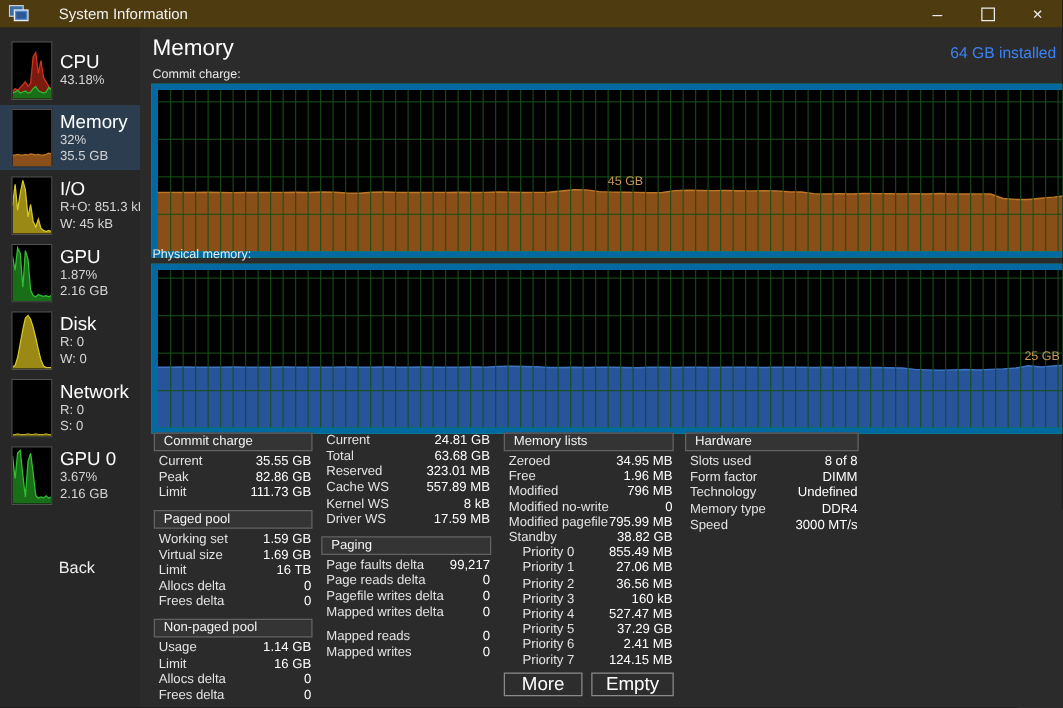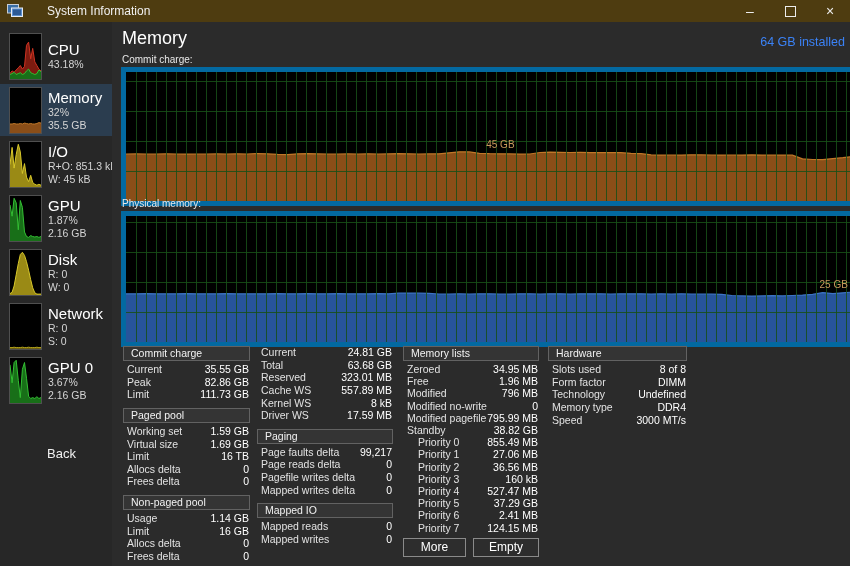--- a/index.html
+++ b/index.html
@@ -45,21 +45,21 @@
   .phead{height:13px;line-height:13px;background:#343434;border:1px solid #626262;
          padding-left:7px;font-size:10.5px;color:#f2f2f2;margin-bottom:2px;}
   .prow{display:flex;justify-content:space-between;align-items:center;height:12.6px;
         font-size:10.5px;padding:0 1px 0 4px;}
   #pcol-2 .prow{height:12.2px;}
   .prow.indent{padding-left:15px;}
   .plabel{color:#e2e2e2;white-space:nowrap;}
   .pvalue{color:#ffffff;white-space:nowrap;}
   .btn-row{display:flex;gap:7px;margin-top:4px;}
   .pbtn{width:63px;height:19px;background:#2d2d2d;border:1px solid #8a8a8a;color:#ffffff;
-        font-size:12px;font-family:inherit;padding:0;cursor:pointer;}
+        font-size:15px;font-family:inherit;padding:0;cursor:pointer;}
   .pbtn + .pbtn{width:66px;}
 </style>
 </head>
 <body>
 
 <div class="window">
 
   <div class="titlebar">
     <span class="app-icon">
       <svg width="16" height="14" viewBox="0 0 16 14">
@@ -456,21 +456,20 @@
             <div class="prow">
               <span class="plabel">Pagefile writes delta</span>
               <span class="pvalue">0</span>
             </div>
             <div class="prow">
               <span class="plabel">Mapped writes delta</span>
               <span class="pvalue">0</span>
             </div>
           </div>
           <div class="psection">
-            <div class="phead">Mapped IO</div>
             <div class="prow">
               <span class="plabel">Mapped reads</span>
               <span class="pvalue">0</span>
             </div>
             <div class="prow">
               <span class="plabel">Mapped writes</span>
               <span class="pvalue">0</span>
             </div>
           </div>
         </div>

